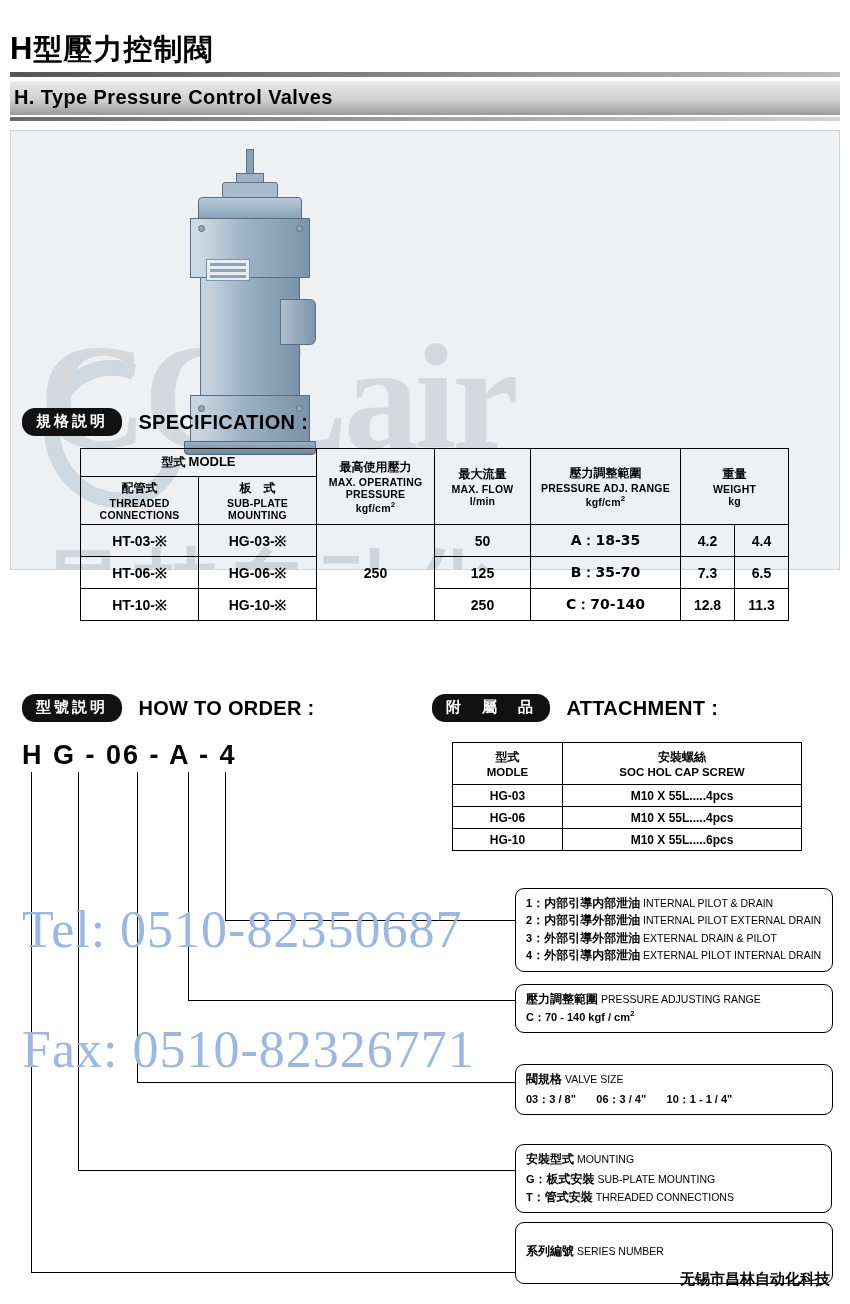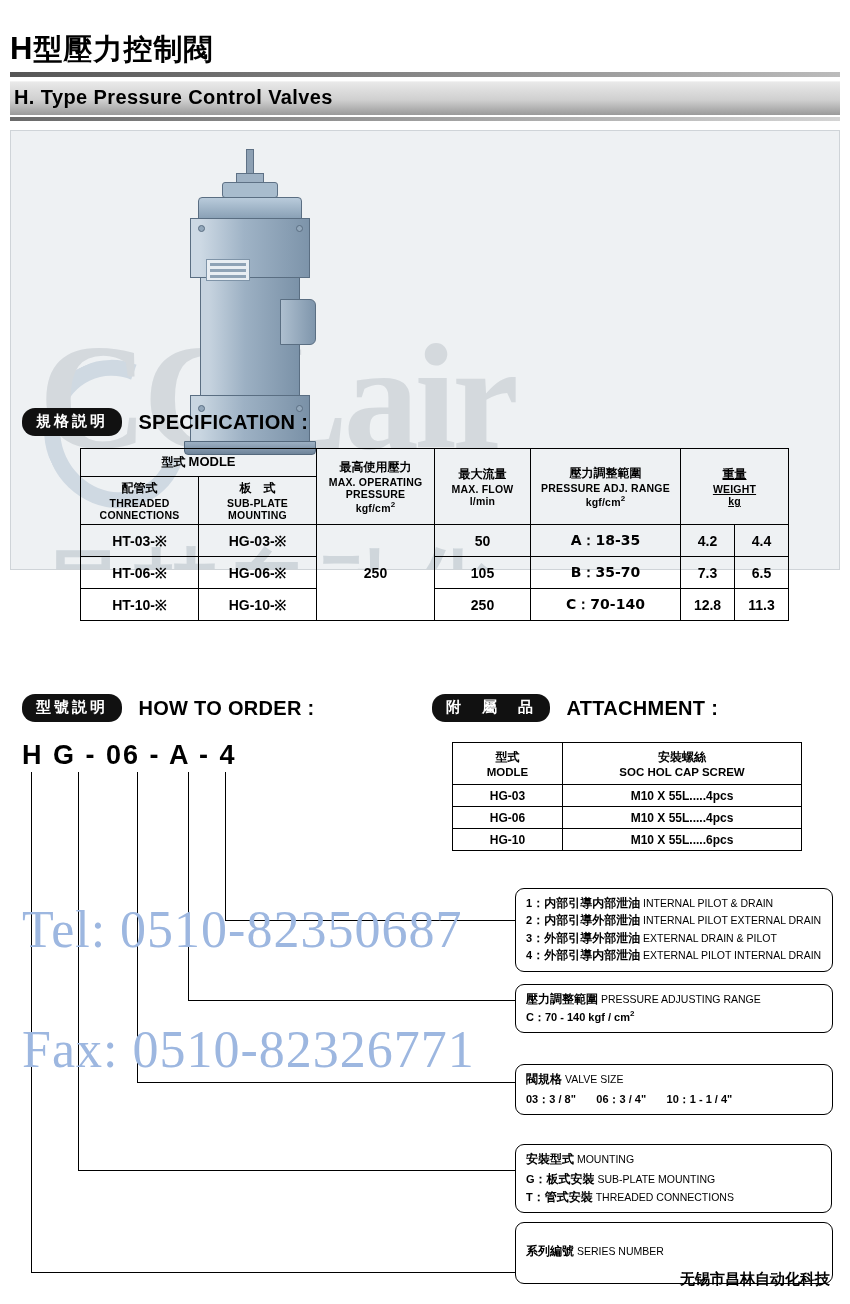--- a/index.html
+++ b/index.html
@@ -227,21 +227,21 @@
     <td class="hd" rowspan="2" style="width:96px; padding:2px 4px;">
       <div class="lbl-cn">最大流量</div>
       <div class="lbl-en">MAX. FLOW</div>
       <div class="lbl-en">l/min</div>
     </td>
     <td class="hd" rowspan="2" style="width:150px; padding:2px 4px;">
       <div class="lbl-cn">壓力調整範圍</div>
       <div class="lbl-en">PRESSURE ADJ. RANGE</div>
       <div class="lbl-en"><span>kgf/cm</span><sup>2</sup></div>
     </td>
-    <td class="hd" colspan="2" rowspan="2" style="width:108px; padding:10px 4px;text-decoration:underline;">
+    <td class="hd" colspan="2" rowspan="2" style="width:108px; padding:10px 4px;">
       <div class="lbl-cn">重量</div>
       <div class="lbl-en">WEIGHT</div>
       <div class="lbl-en">kg</div>
     </td>
   </tr>
   <tr>
     <td class="hd" style="width:118px; padding:2px 4px;">
       <div class="lbl-cn">配管式</div>
       <div class="lbl-en">THREADED</div>
       <div class="lbl-en">CONNECTIONS</div>
@@ -258,21 +258,21 @@
     <td class="big-cell">HG-03-※</td>
     <td class="big-cell" rowspan="3">250</td>
     <td class="big-cell">50</td>
     <td class="big-cell cjk">A：18-35</td>
     <td class="big-cell" style="width:54px;">4.2</td>
     <td class="big-cell" style="width:54px;">4.4</td>
   </tr>
   <tr class="row">
     <td class="big-cell">HT-06-※</td>
     <td class="big-cell">HG-06-※</td>
-    <td class="big-cell">105</td>
+    <td class="big-cell">125</td>
     <td class="big-cell cjk">B：35-70</td>
     <td class="big-cell">7.3</td>
     <td class="big-cell">6.5</td>
   </tr>
   <tr class="row">
     <td class="big-cell">HT-10-※</td>
     <td class="big-cell">HG-10-※</td>
     <td class="big-cell">250</td>
     <td class="big-cell cjk">C：70-140</td>
     <td class="big-cell">12.8</td>

